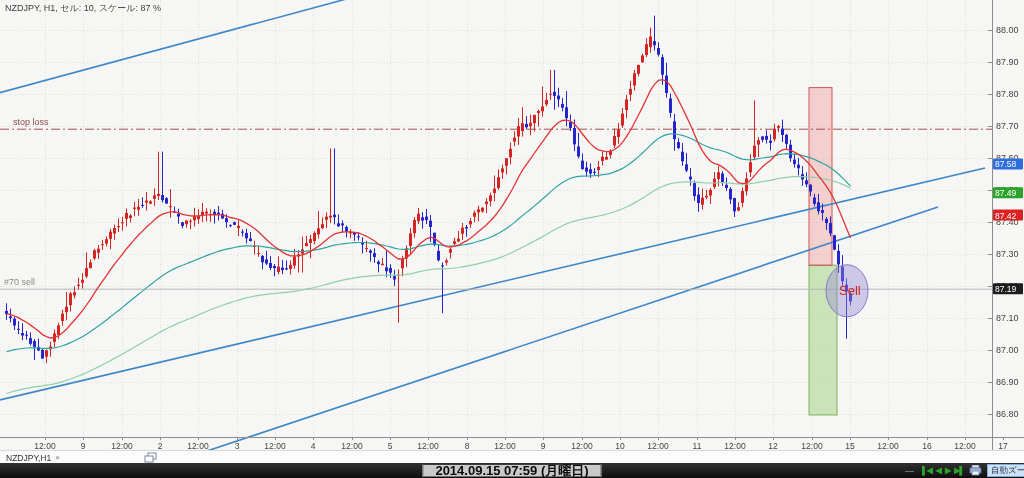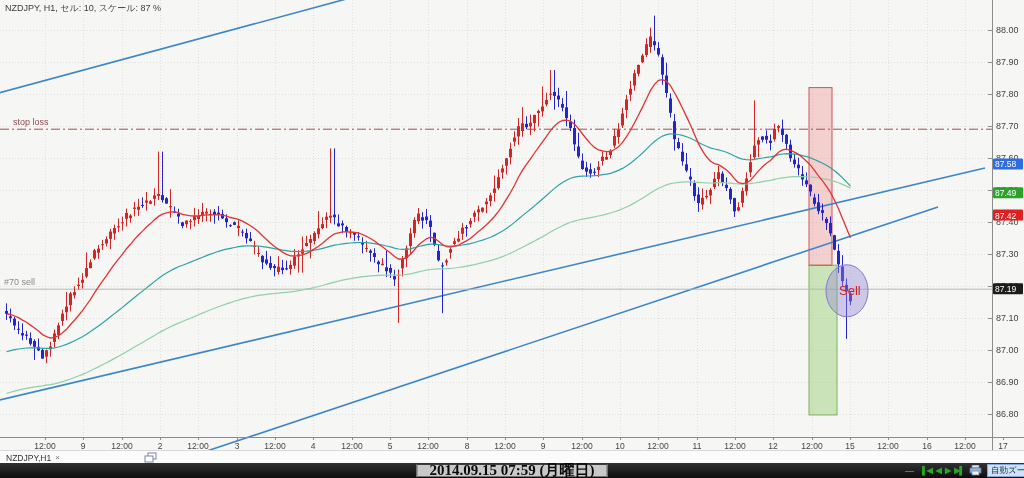--- a/index.html
+++ b/index.html
@@ -14,21 +14,21 @@
   #sell-marker{left:839px;top:286px;color:#cc2222;font-size:13px;}
   #tab-strip{position:absolute;left:0;top:450px;width:1024px;height:13px;background:#fbfbfb;
              border-top:1px solid #d8d8d8;display:flex;align-items:center;}
   .tab{display:flex;align-items:center;padding:0 6px;font-size:8.5px;color:#333;cursor:default;}
   .tab-close{color:#777;font-size:8px;margin-left:4px;}
   .win-icon{margin-left:78px;display:flex;align-items:center;}
   #status-bar{position:absolute;left:0;top:463px;width:1024px;height:15px;
               background:linear-gradient(#313131,#0d0d0d);overflow:hidden;}
   .sb-field{position:absolute;left:50%;transform:translateX(-50%);top:1px;height:11px;
             background:#c9c9c9;border:1px solid #6f6f6f;border-top-color:#3c3c3c;
-            padding:0 12px;font-size:15px;font-weight:bold;color:#0a0a0a;line-height:11px;font-family:Liberation Serif, serif;}
+            padding:0 12px;font-size:13px;font-weight:bold;color:#0a0a0a;line-height:11px;}
   .sb-right{position:absolute;right:0;top:0;height:15px;display:flex;align-items:center;gap:4px;}
   .scroll-dash{color:#9a9a9a;font-size:9px;margin-right:4px;}
   .nav-btn{color:#2aa52a;font-size:8px;font-weight:bold;letter-spacing:-1px;cursor:default;}
   .printer{display:flex;align-items:center;margin:0 1px;}
   .auto-zoom{background:#cfe2f6;border:1px solid #7fa8d9;color:#1a2a44;font-size:8.5px;
              height:11px;line-height:11px;padding:0 3px;width:38px;white-space:nowrap;
              overflow:hidden;margin-right:-9px;}
 </style>
 </head>
 <body>

